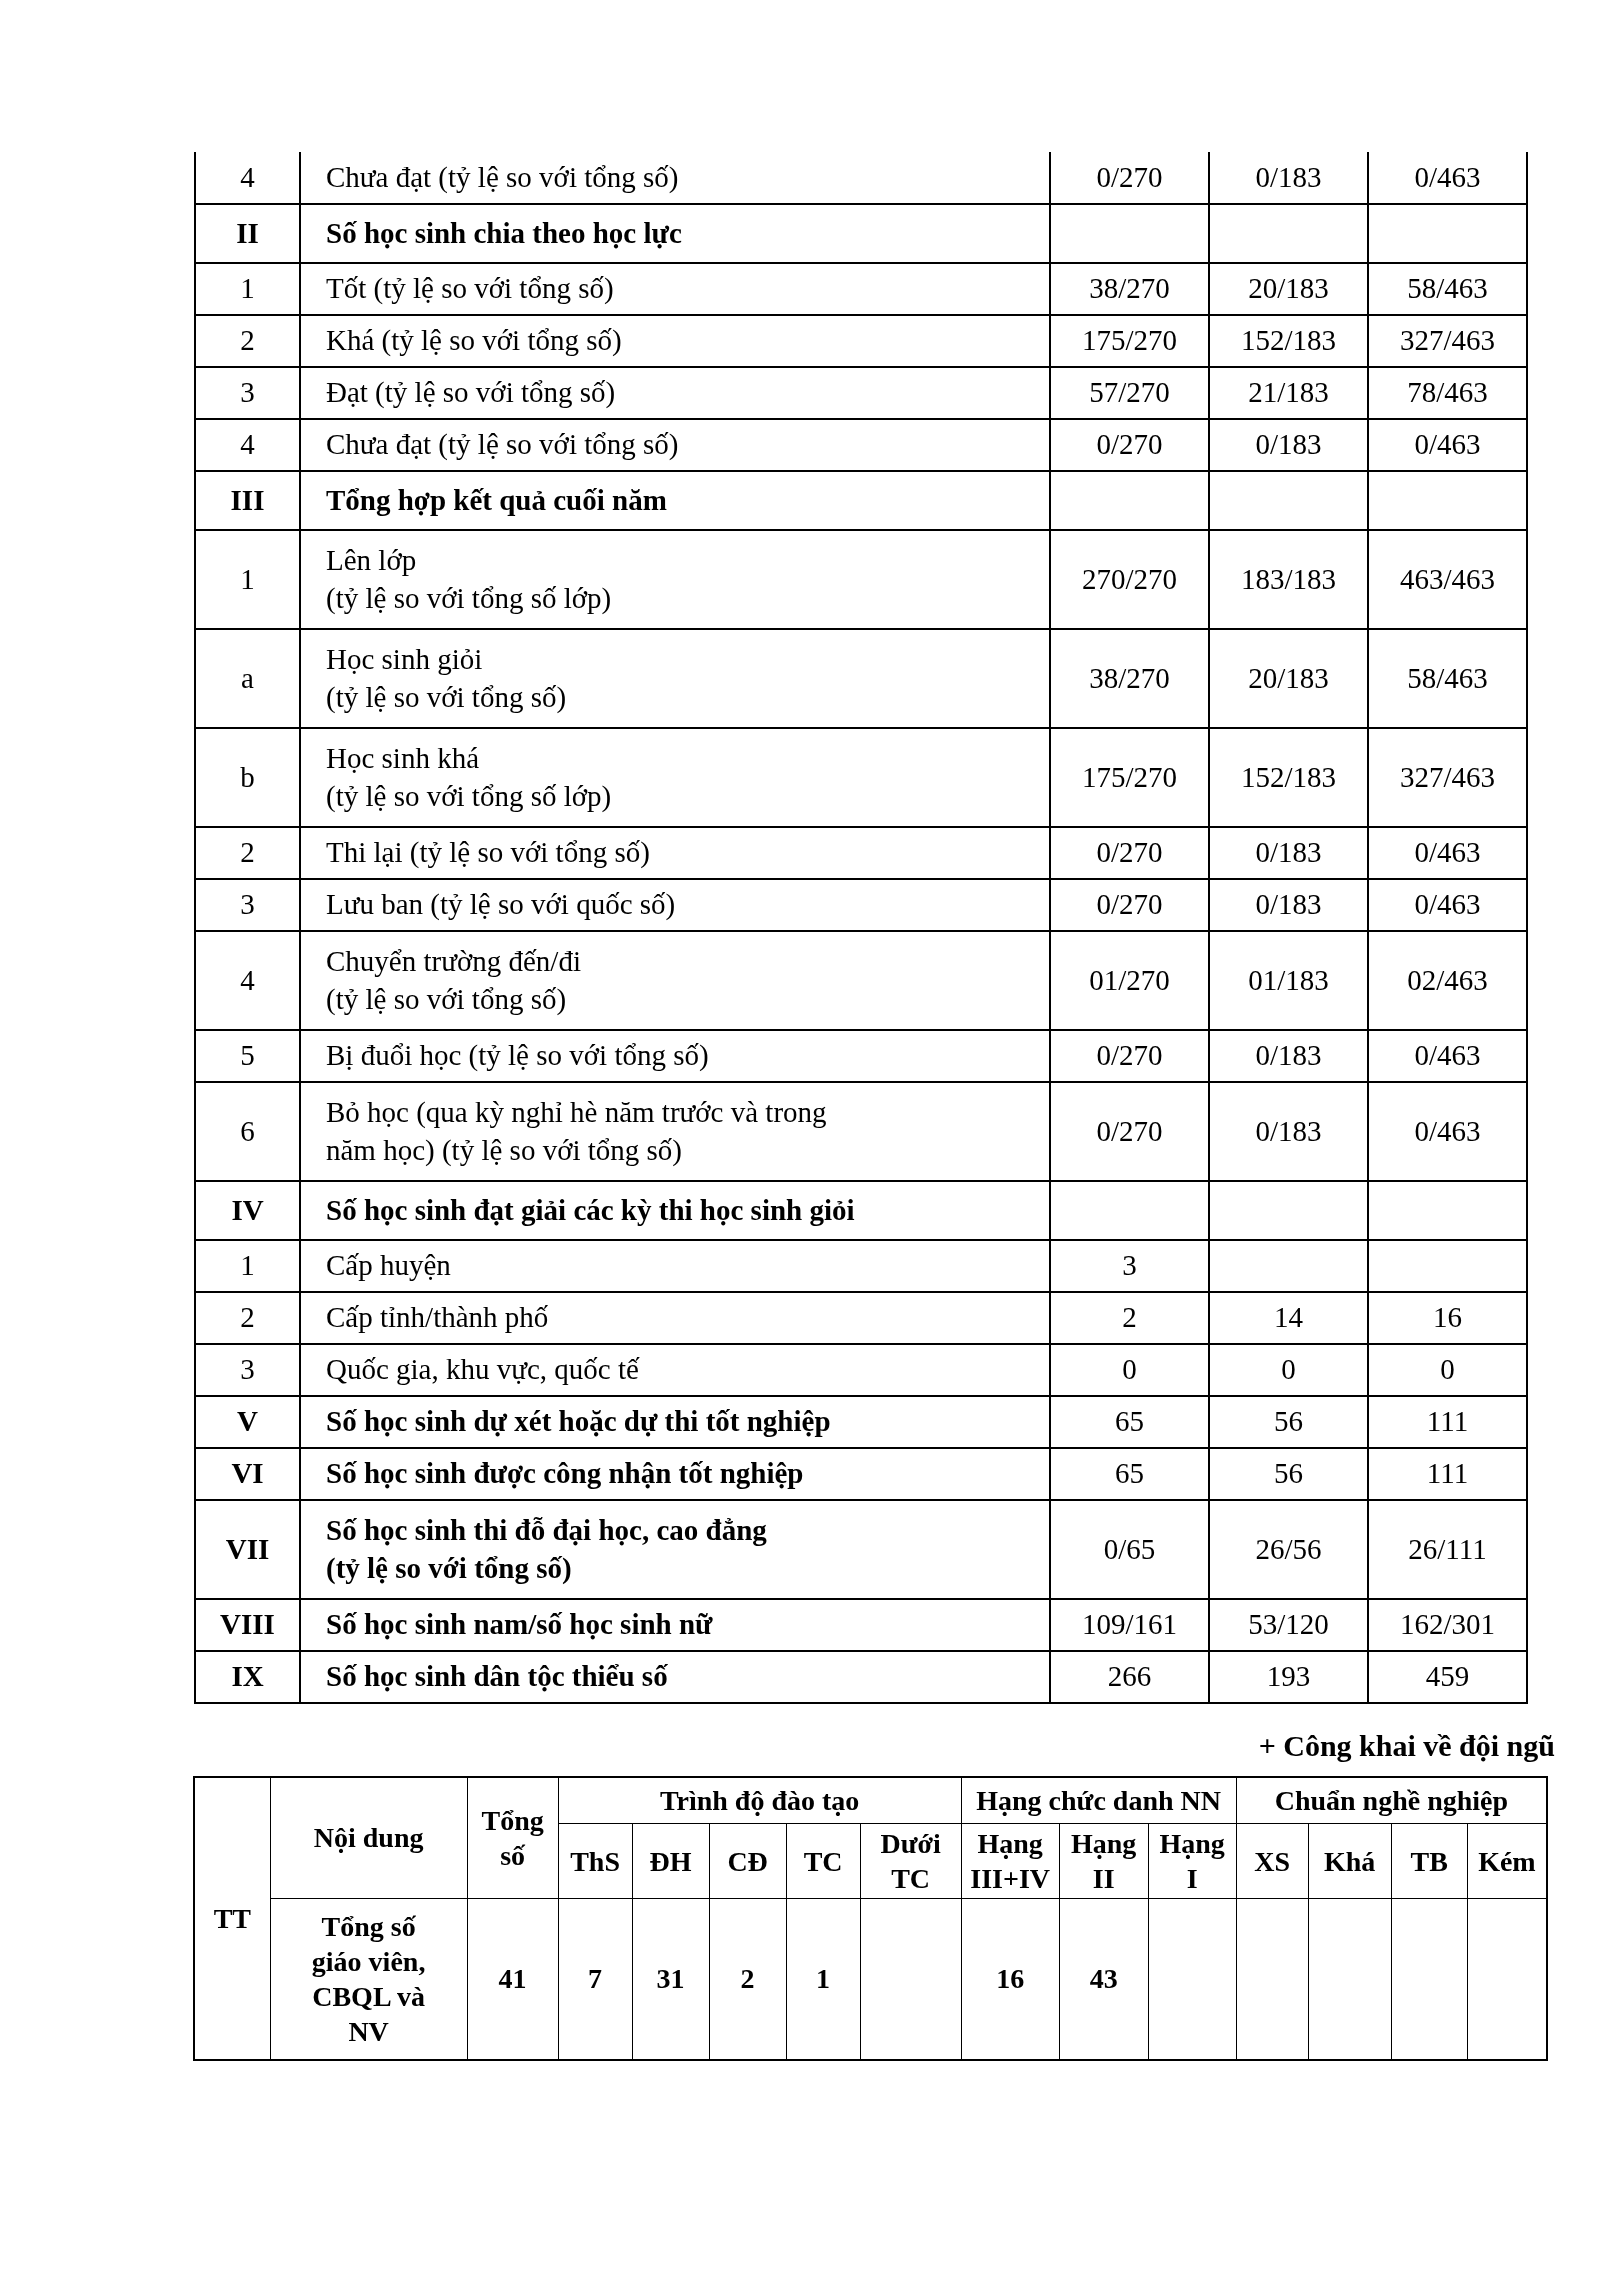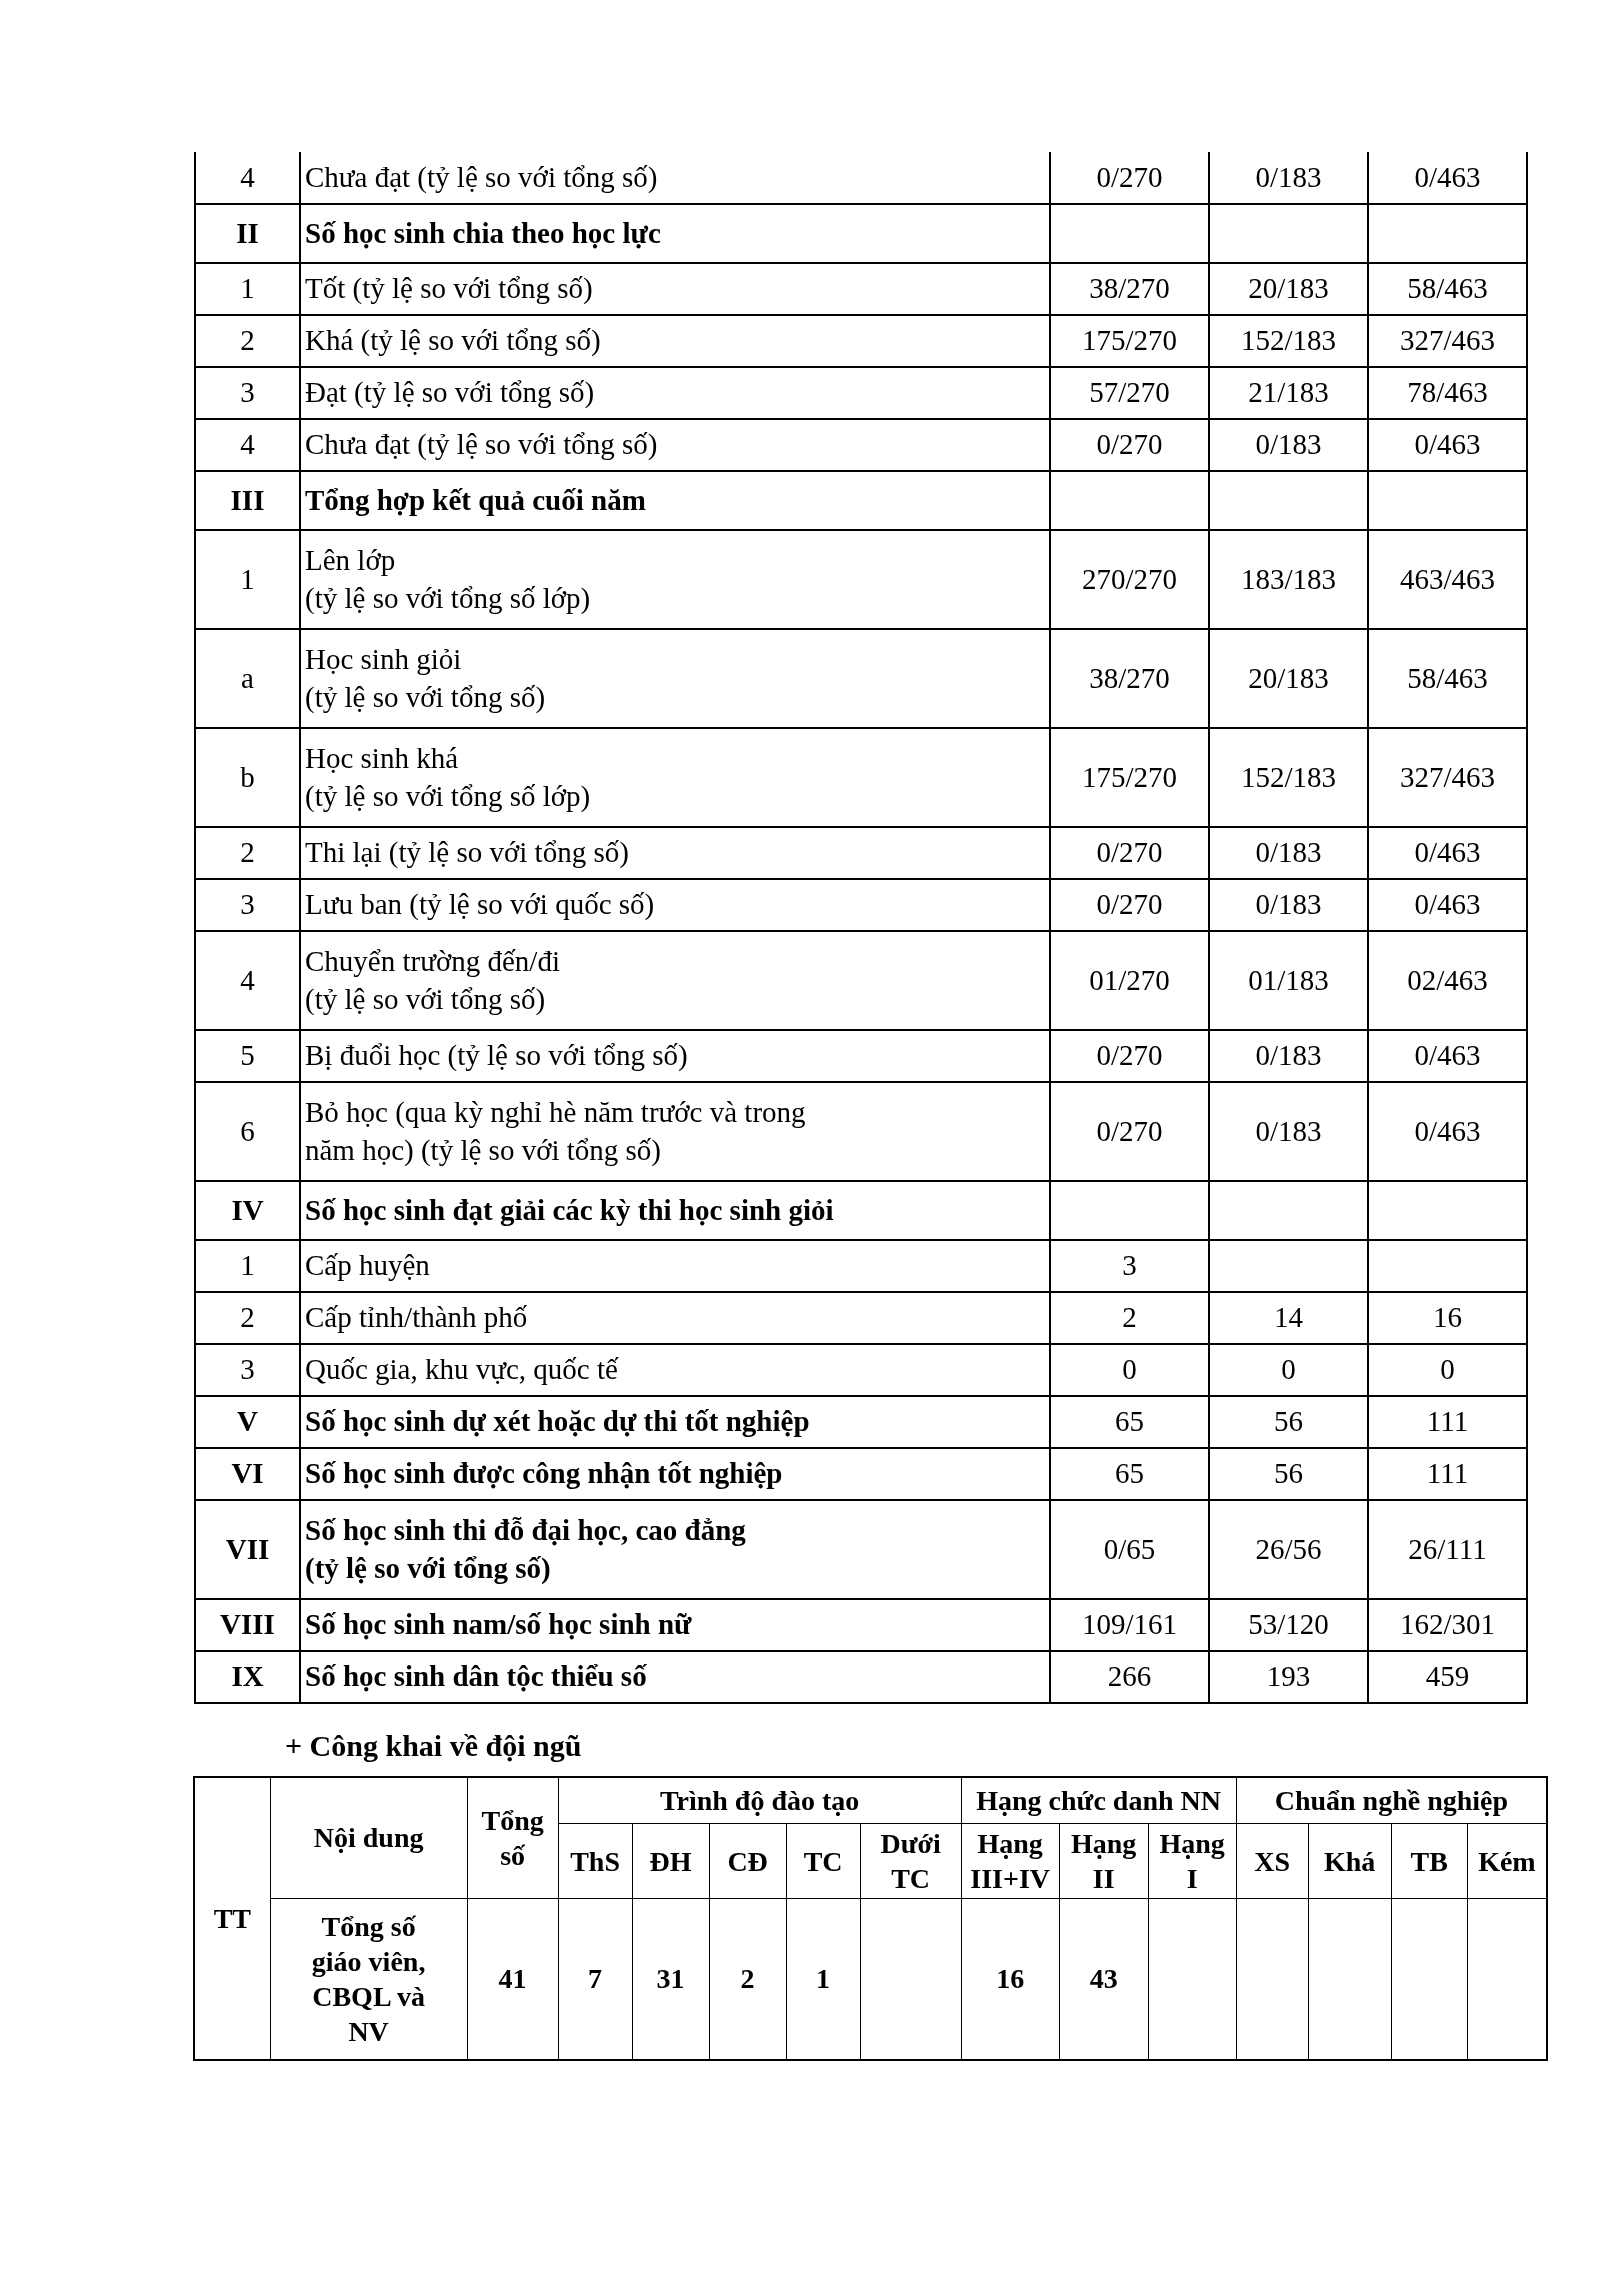--- a/index.html
+++ b/index.html
@@ -28,33 +28,34 @@
   table.t1 td {
     border: 2.7px solid #000;
     font-size: 29px;
     line-height: 1.28;
     vertical-align: middle;
     padding: 1.8px 5.4px;
     overflow: hidden;
   }
   table.t1 tr:first-child td { border-top: none; }
   table.t1 td.tt  { text-align: center; padding: 1.8px 1.8px; }
-  table.t1 td.lbl { text-align: left; padding-left: 4px; white-space: pre-line; }
+  table.t1 td.lbl { text-align: left; padding-left: 25px; white-space: pre-line; }
   table.t1 td.val { text-align: center; }
   table.t1 tr.bold td.tt,
   table.t1 tr.bold td.lbl { font-weight: bold; }
   table.t1 tr.h-s { height: 52px; }
   table.t1 tr.h-m { height: 59px; }
   table.t1 tr.h-d { height: 99px; }
 
   
   .title2 {
     margin: 25px 0 12.5px 91px;
     font-size: 30px;
     font-weight: bold;
+    text-align: right;
   }
 
   
   table.t2 {
     border-collapse: collapse;
     table-layout: fixed;
     width: 1353px;
     margin-left: -0.9px;
     border: 2.7px solid #000;
   }

